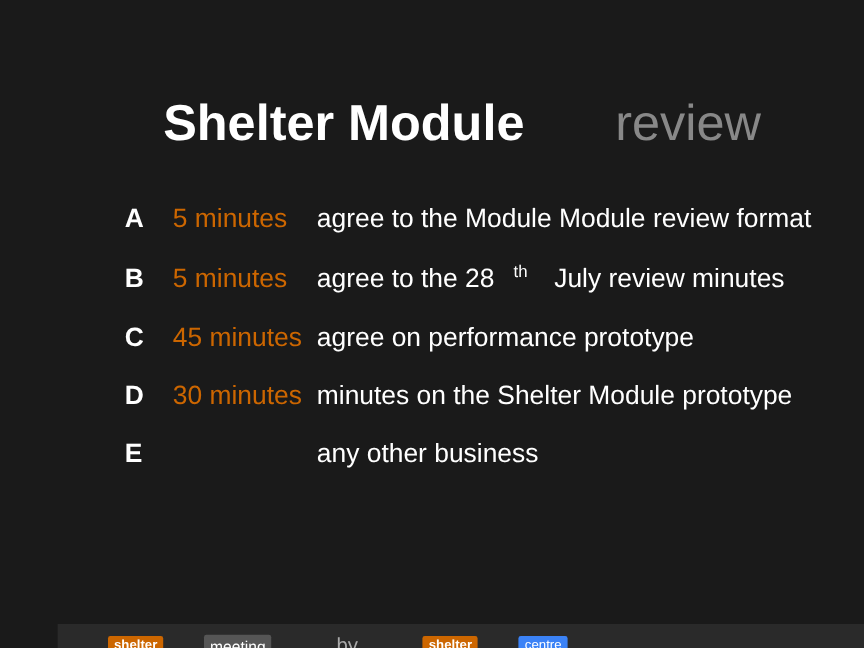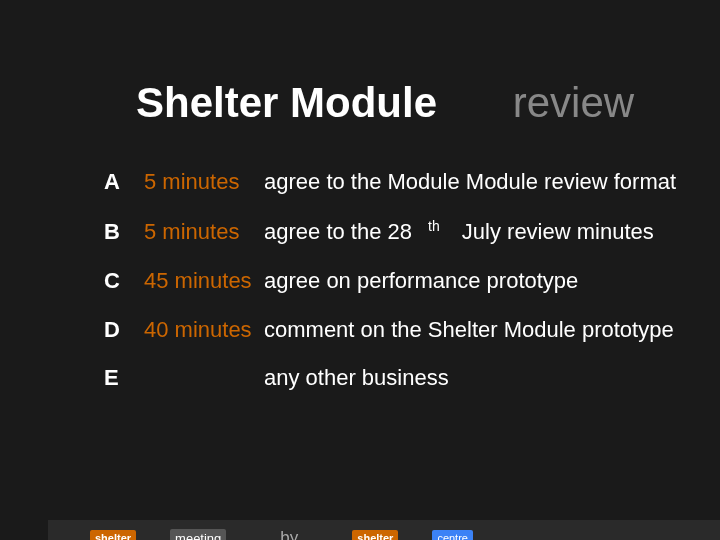--- a/index.html
+++ b/index.html
@@ -167,22 +167,22 @@
       </tr>
 
       <tr>
         <td class="col-letter">C</td>
         <td class="col-time">45 minutes</td>
         <td class="col-desc">agree on performance prototype</td>
       </tr>
 
       <tr>
         <td class="col-letter">D</td>
-        <td class="col-time">40 minutes</td>
-        <td class="col-desc">comment on the Shelter Module prototype</td>
+        <td class="col-time">30 minutes</td>
+        <td class="col-desc">minutes on the Shelter Module prototype</td>
       </tr>
 
       <tr>
         <td class="col-letter">E</td>
         <td class="col-time"></td>
         <td class="col-desc">any other business</td>
       </tr>
     </tbody>
   </table>
 </div>

